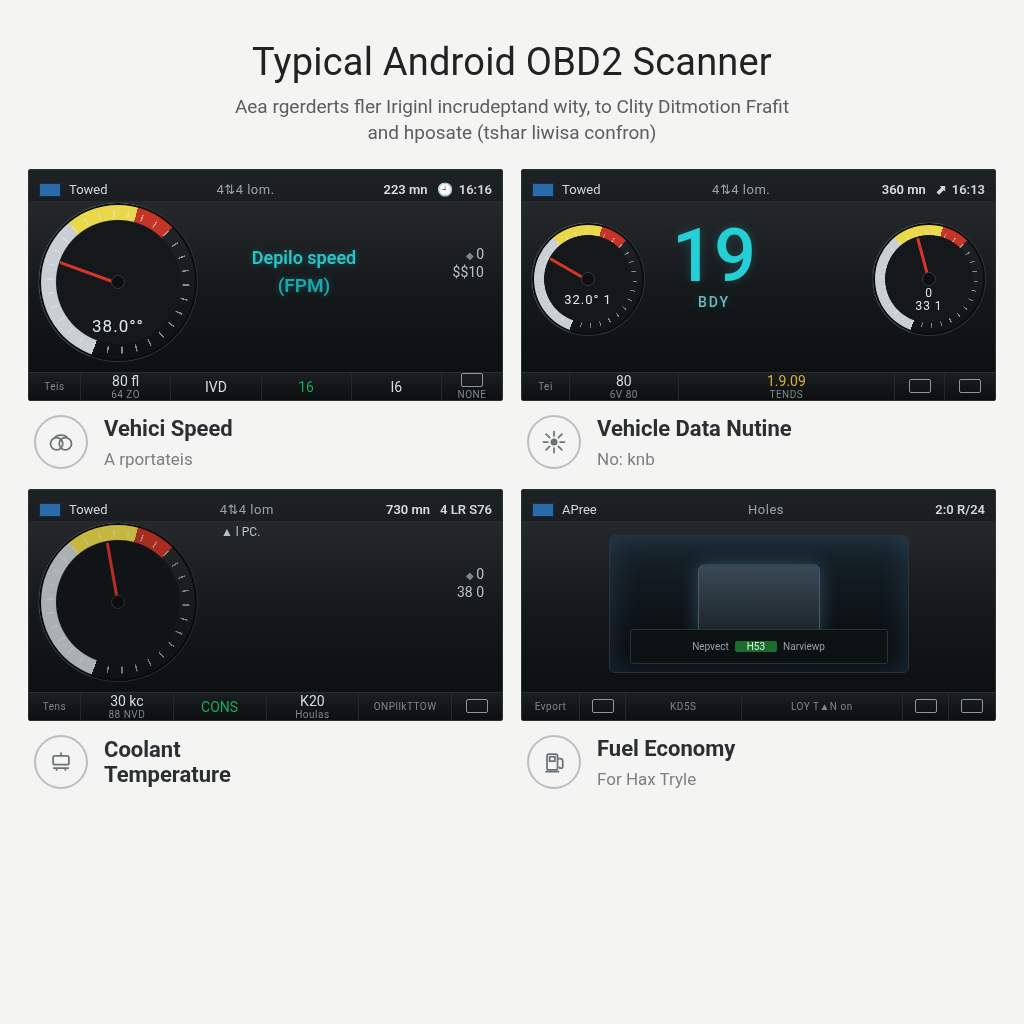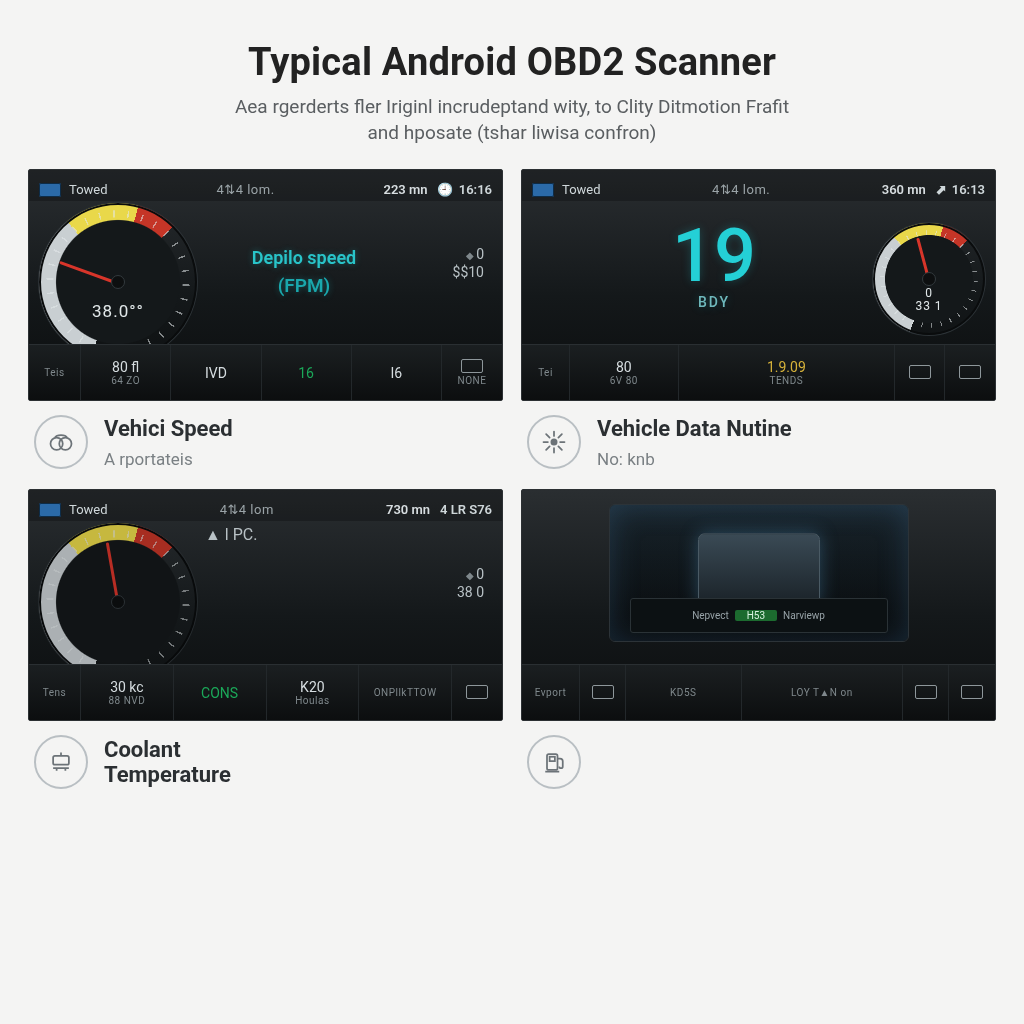--- a/index.html
+++ b/index.html
@@ -5,21 +5,21 @@
   * { box-sizing: border-box; margin: 0; padding: 0; }
   body {
     width: 1024px;
     height: 1024px;
     background: #f4f4f3;
     font-family: -apple-system, "Segoe UI", Roboto, Arial, sans-serif;
     color: #222;
     padding: 40px 28px 10px 28px;
   }
   .hdr { text-align: center; margin-bottom: 24px; }
-  .hdr h1 { font-size: 38px; font-weight: 700; letter-spacing: .2px; }
+  .hdr h1 { font-size: 38px; font-weight: 400; letter-spacing: .2px; }
   .hdr p  { font-size: 19px; color: #5a5e61; margin-top: 10px; line-height: 1.35; }
 
   .grid {
     display: grid;
     grid-template-columns: 1fr 1fr;
     gap: 14px 18px;
   }
   .cell { display: flex; flex-direction: column; }
 
   
@@ -67,21 +67,21 @@
     width:62px; height:3px; background:#d8352a;
     transform-origin:0 50%;
     transform: rotate(200deg);
     border-radius:2px;
   }
   .gauge .hub{
     position:absolute;left:50%;top:50%;width:14px;height:14px;margin:-7px 0 0 -7px;
     background:#0d0f10;border-radius:50%;border:1px solid #333a3e;
   }
   .gauge .readout{
-    position:absolute; left:0; right:0; bottom:40px; text-align:center;
+    position:absolute; left:0; right:0; bottom:25px; text-align:center;
     color:#e2e8ea; font-size:17px; letter-spacing:1px;
   }
   .gauge.small .readout{ font-size:13px; bottom:28px;}
   
   .gauge::after{
     content:""; position:absolute; inset:7px; border-radius:50%;
     background:
       repeating-conic-gradient(from 200deg,#e4e9eb 0 1.2deg, transparent 1.2deg 12deg);
     -webkit-mask: radial-gradient(circle, transparent 0 63%, #000 64% 72%, transparent 73%);
             mask: radial-gradient(circle, transparent 0 63%, #000 64% 72%, transparent 73%);
@@ -97,21 +97,21 @@
     color:#24d0d6; font-size:74px; font-weight:500; line-height:1;
     text-shadow:0 0 10px rgba(30,200,210,.25);
   }
   .bignum .unit{ display:block;font-size:14px;color:#6fb9bd;letter-spacing:2px;margin-top:2px;}
   .side-values{
     position:absolute; color:#b8c1c5; font-size:14px; text-align:right; line-height:1.3;
   }
   .side-values .coin::before{content:"◆ "; color:#7e878b; font-size:10px;}
 
   .bottombar{
-    position:absolute; left:0; right:0; bottom:0; height:56px;
+    position:absolute; left:0; right:0; bottom:0; height:28px;
     background: linear-gradient(180deg,#1b1f21,#0c0e0f);
     border-top:1px solid #2a2f32;
     display:flex; align-items:stretch;
   }
   .bb-cell{
     flex:1; display:flex; flex-direction:column; justify-content:center;
     align-items:center; font-size:11px; color:#aab2b6;
     border-right:1px solid #23282b;
     min-width:0;
   }
@@ -251,20 +251,25 @@
           <span>Towed</span>
           </div>
         <div class="sb-mid">4⇅4 lom.</div>
         <div class="sb-dist">360 mn</div>
         <div class="sb-clock">
             <span>⬈</span>
           <span>16:13</span>
           </div>
       </div>
       <div class="body">
+        <div class="gauge small" style="left:10px;top:22px">
+          <div class="needle" style="transform:rotate(210deg);width:44px"></div>
+            <div class="hub"></div>
+          <div class="readout">32.0° 1</div>
+        </div>
         <div style="position:absolute;left:150px;top:18px;text-align:center">
           <div class="bignum"><span>19</span><span class="unit">BDY</span></div>
         </div>
         <div class="gauge small" style="right:10px;top:22px">
           <div class="needle" style="transform:rotate(255deg);width:44px"></div>
             <div class="hub"></div>
           <div class="readout" style="bottom:22px;font-size:12px;line-height:1.1">
             <span>0</span><br><span>33 1</span>
           </div>
         </div>
@@ -312,21 +317,21 @@
             <span class="logo-chip"></span>
           <span>Towed</span>
           </div>
         <div class="sb-mid">4⇅4 lom</div>
         <div class="sb-dist">730 mn</div>
         <div class="sb-clock">
             <span>4 LR S76</span>
           </div>
       </div>
       <div class="body">
-        <div style="position:absolute;left:176px;top:4px;color:#b8c1c5;font-size:16px">▲ l PC.</div>
+        <div style="position:absolute;left:192px;top:4px;color:#b8c1c5;font-size:12px">▲ l PC.</div>
         <div class="gauge" style="left:10px;top:2px;filter:brightness(.85)">
           <div class="needle" style="transform:rotate(260deg)"></div>
             <div class="hub"></div>
         </div>
         <div class="side-values" style="right:18px;top:44px">
           <div class="coin"><span>0</span></div>
           <div><span>38 0</span></div>
         </div>
       </div>
       <div class="bottombar">
@@ -362,20 +367,30 @@
       <div class="cap-text">
         <div class="t">
           <span>Coolant</span><br><span>Temperature</span>
         </div>
       </div>
     </div>
   </div>
 
   <div class="cell">
     <div class="screen">
+      <div class="statusbar">
+        <div class="sb-left">
+            <span class="logo-chip"></span>
+          <span>APree</span>
+          </div>
+        <div class="sb-mid">Holes</div>
+        <div class="sb-clock">
+            <span>2:0 R/24</span>
+          </div>
+      </div>
       <div class="body">
         <div class="engine-view">
           <div class="engine-strip">
             <span>Nepvect</span>
             <span class="chip">H53</span>
             <span>Narviewp</span>
           </div>
         </div>
       </div>
       <div class="bottombar">
@@ -401,16 +416,20 @@
     </div>
     <div class="caption">
       <div class="cap-icon">
         <svg viewBox="0 0 32 32">
             <rect x="8" y="7" width="12" height="18" rx="2"></rect>
             <rect x="11" y="10" width="6" height="5"></rect>
             <path d="M20 12h3a3 3 0 0 1 3 3v6a2 2 0 0 1-4 0"></path>
             <path d="M6 27h16"></path>
           </svg>
       </div>
+      <div class="cap-text">
+        <div class="t">Fuel Economy</div>
+        <div class="s">For Hax  Tryle</div>
+      </div>
     </div>
   </div>
 
 </div>
 
 </body></html>

